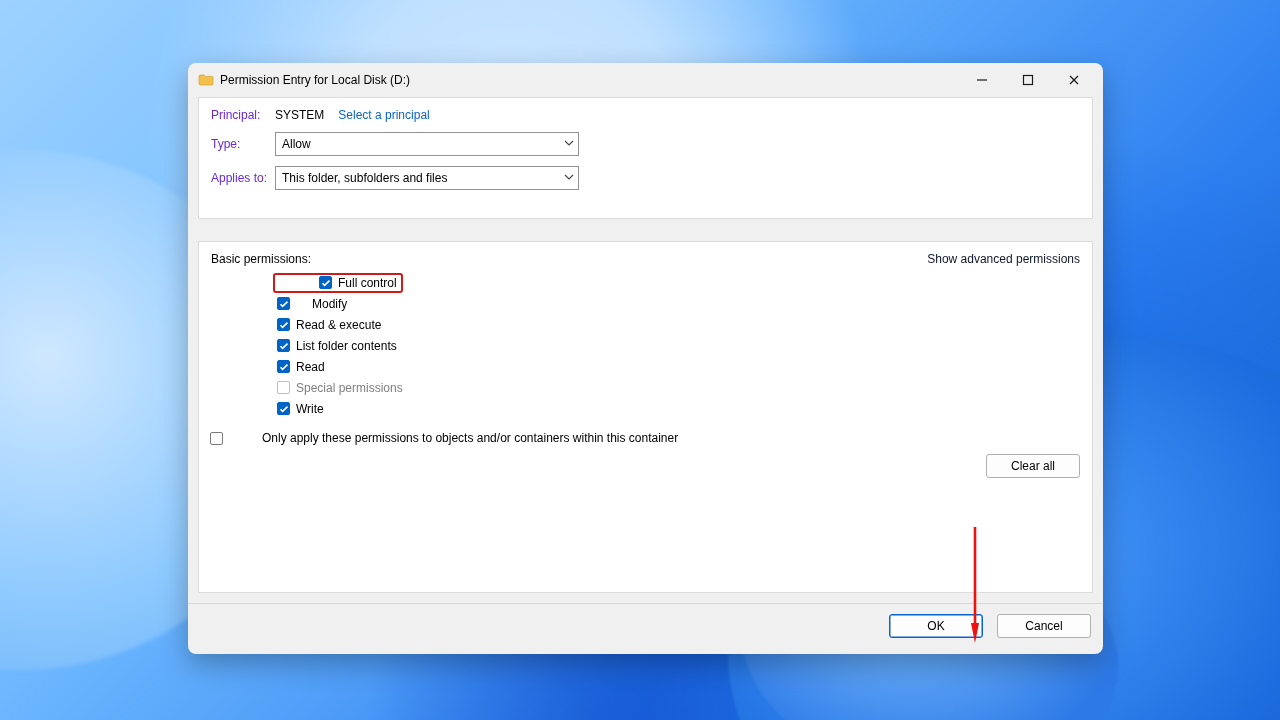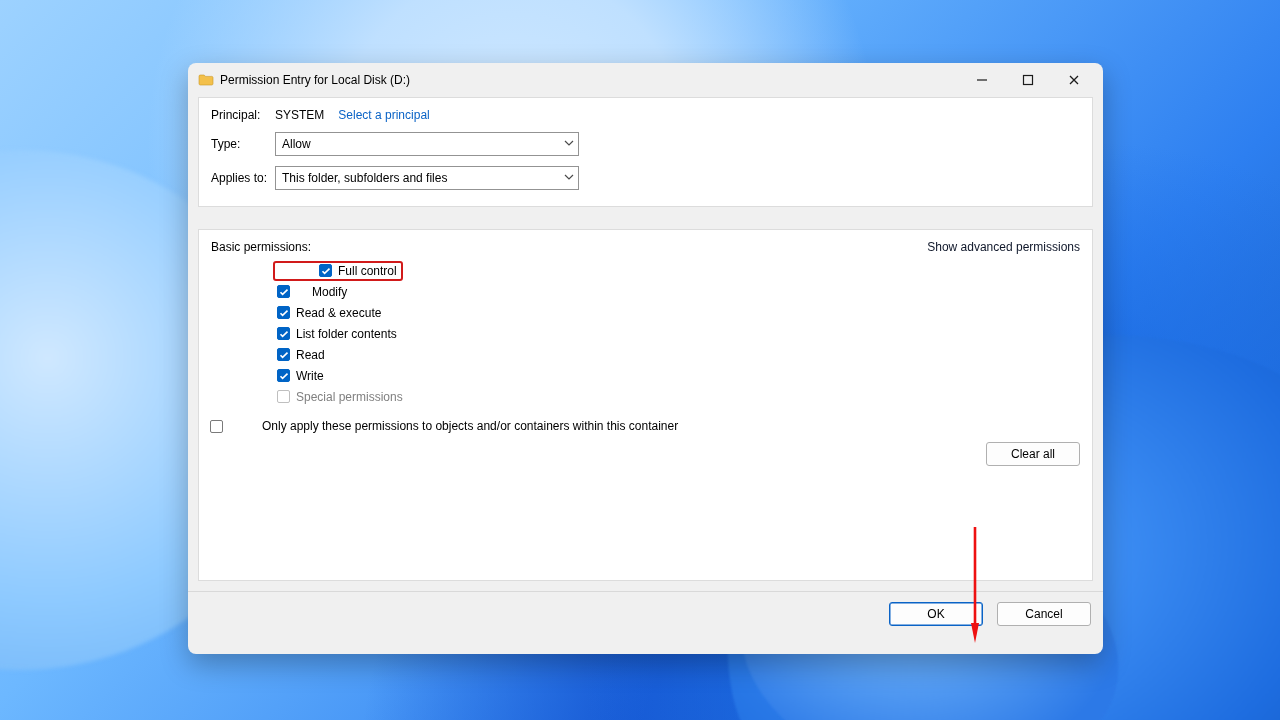--- a/index.html
+++ b/index.html
@@ -35,22 +35,22 @@
   .winbtn { width: 46px; height: 30px; display:flex; align-items:center; justify-content:center; border-radius:4px; }
   .winbtn svg { width: 12px; height: 12px; }
 
   .client { margin: 0 10px 0 10px; }
 
   .panel { background: #ffffff; border: 1px solid #dcdcdc; padding: 10px 12px 12px 12px; }
   .panel.top { }
   .panel.mid { margin-top: 22px; min-height: 328px; position: relative; }
 
   .row { display: flex; align-items: center; margin-bottom: 10px; }
-  .row:last-child { margin-bottom: 4px; }
-  .lbl { width: 64px; color:#000000; }
+  .row:last-child { margin-bottom: 16px; }
+  .lbl { width: 64px; color:#6d28d9; }
   .principal-val { margin-right: 14px; }
   .link { color: #0a63c6; cursor: pointer; }
 
   .combo { position: relative; width: 278px; height: 22px; border: 1px solid #939393; background: #fff; display:flex; align-items:center; padding: 0 18px 0 6px; }
   .combo .chev { position:absolute; right:4px; top:50%; transform: translateY(-50%); }
 
   .permlist { margin: 6px 0 0 66px; }
   .permlist .item { display:flex; align-items:center; height: 21px; }
   .cbx { width:13px; height:13px; border:1px solid #2b5aa1; border-radius:2px; display:flex; align-items:center; justify-content:center; margin-right:6px; box-sizing: border-box; }
   .cbx.checked { background:#0064c6; border-color:#0064c6; }
@@ -191,34 +191,34 @@
             <div class="item">
               <span style="display: inline-flex; align-items: center;">
                 <span class="cbx checked">
                   <svg viewBox="0 0 10 10">
                     <path d="M1.5 5.2l2.1 2.2L8.5 2.6" fill="none" stroke="#fff" stroke-width="1.6"></path>
                   </svg>
                 </span>
                 <span>Read</span>
               </span>
             </div>
-            <div class="item">
-              <span style="display: inline-flex; align-items: center;">
-                <span class="cbx checked">
-                  <svg viewBox="0 0 10 10">
-                    <path d="M1.5 5.2l2.1 2.2L8.5 2.6" fill="none" stroke="#fff" stroke-width="1.6"></path>
-                  </svg>
-                </span>
-                <span>Write</span>
-              </span>
-            </div>
             <div class="item disabled">
               <span style="display: inline-flex; align-items: center;">
                 <span class="cbx disabled"></span>
                 <span>Special permissions</span>
+              </span>
+            </div>
+            <div class="item">
+              <span style="display: inline-flex; align-items: center;">
+                <span class="cbx checked">
+                  <svg viewBox="0 0 10 10">
+                    <path d="M1.5 5.2l2.1 2.2L8.5 2.6" fill="none" stroke="#fff" stroke-width="1.6"></path>
+                  </svg>
+                </span>
+                <span>Write</span>
               </span>
             </div>
           </div>
 
         <div class="containercbx" style="margin-left:-1px;gap:33px;">
           <span class="cbx" id="containerOnlyCbx">
             
           </span>
           <span>Only apply these permissions to objects and/or containers within this container</span>
         </div>

